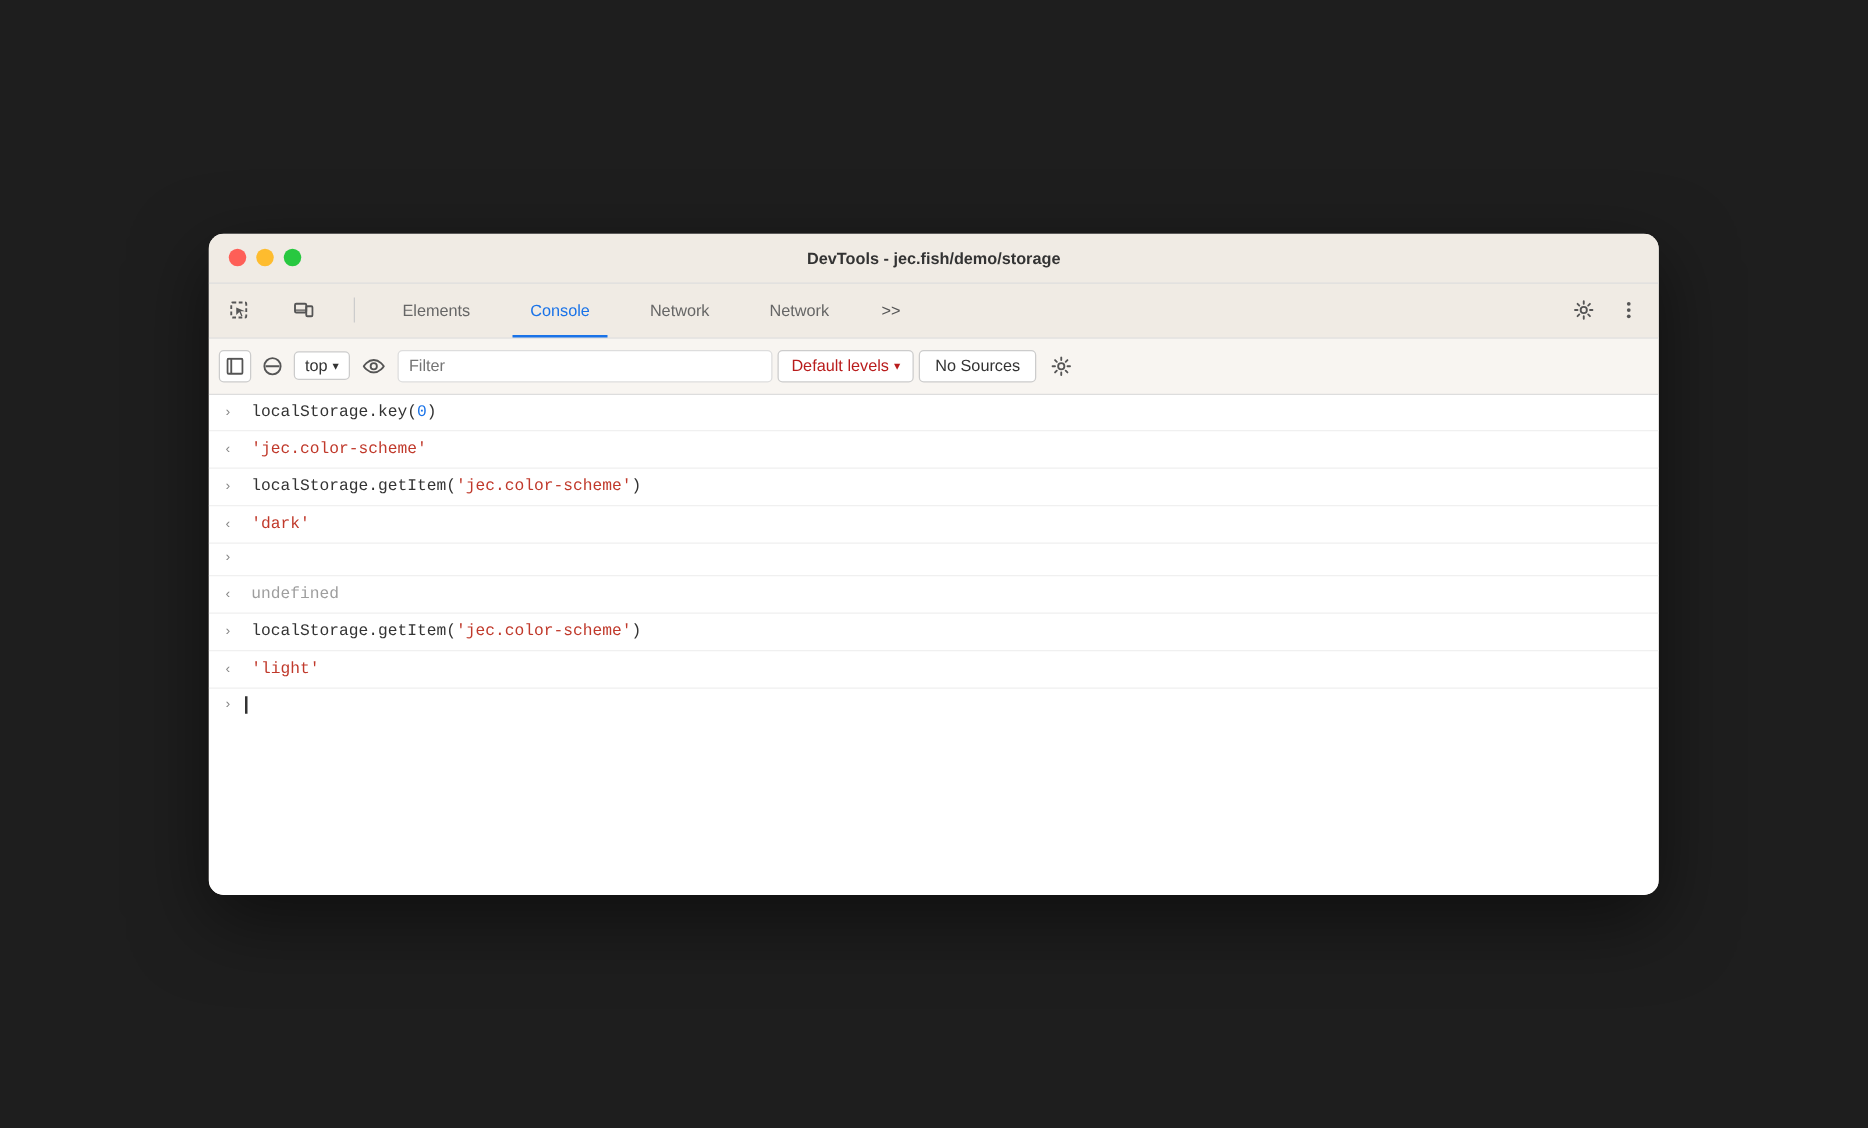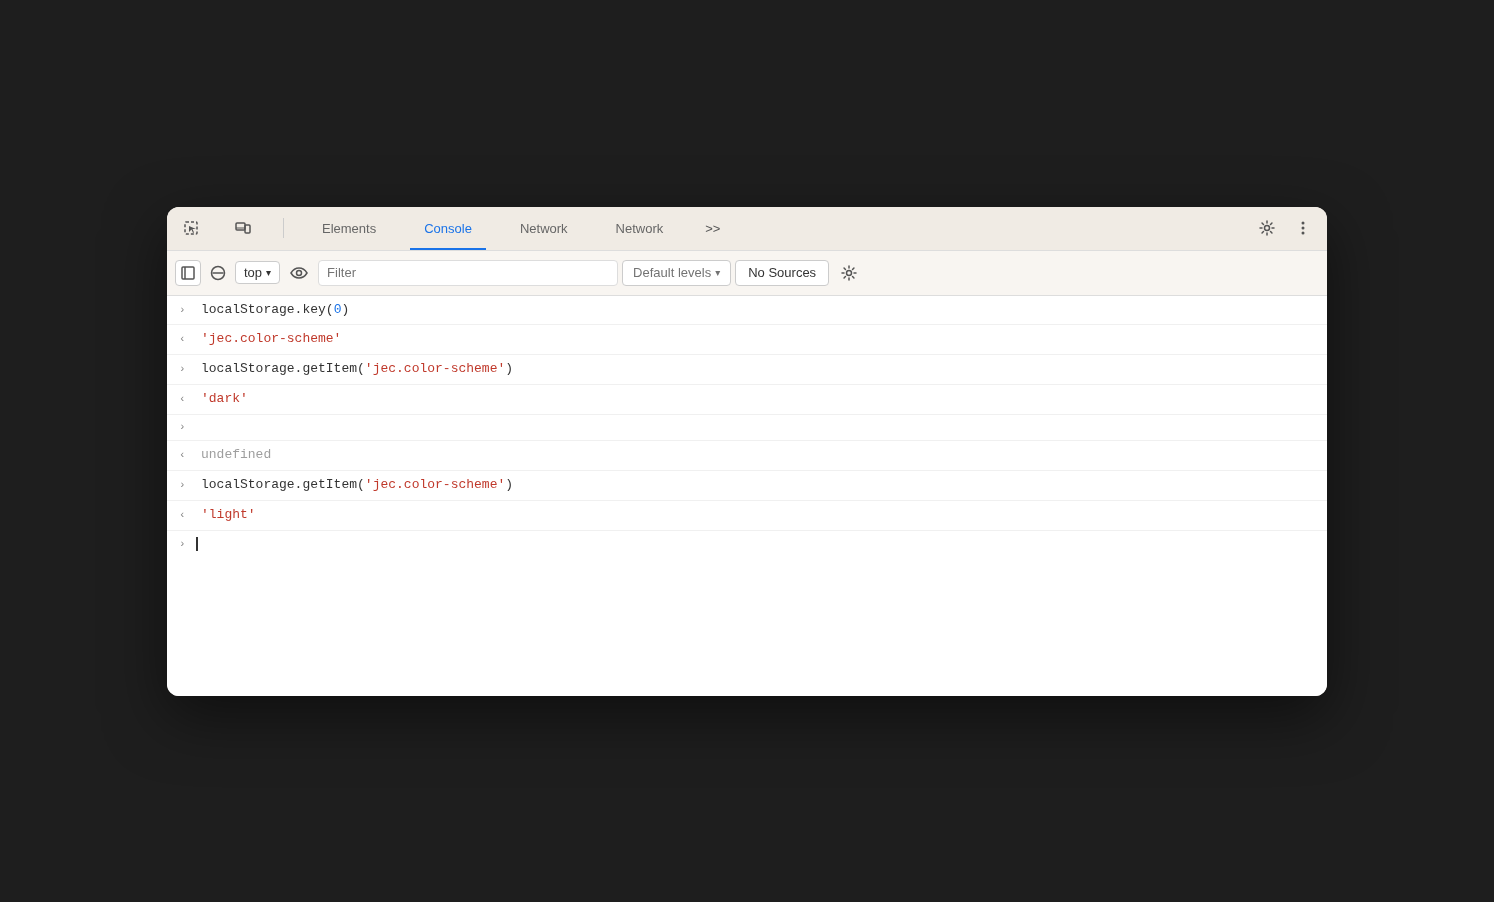--- a/index.html
+++ b/index.html
@@ -193,21 +193,21 @@
       max-width: 300px;
     }
     .levels-btn {
       height: 26px;
       border: 1px solid #ccc;
       border-radius: 4px;
       background: #fff;
       padding: 0 10px;
       font-size: 13px;
       cursor: pointer;
-      color: #737373;
+      color: #b91c1c;
       display: flex;
       align-items: center;
       gap: 4px;
     }
     .no-issues-btn {
       height: 26px;
       border: 1px solid #ccc;
       border-radius: 4px;
       background: #fff;
       padding: 0 12px;
@@ -259,20 +259,28 @@
       width: 2px;
       height: 14px;
       background: #333;
     }
   </style>
 </head>
 <body>
 
 <div class="window">
 
+  <div class="title-bar">
+    <div class="traffic-lights">
+      <div class="traffic-light close"></div>
+      <div class="traffic-light minimize"></div>
+      <div class="traffic-light maximize"></div>
+    </div>
+    <span class="title-bar-title">DevTools - jec.fish/demo/storage</span>
+  </div>
 
   <div class="toolbar">
 
     <button class="toolbar-icon-btn">
       <svg width="16" height="16" viewBox="0 0 16 16" fill="none">
         <rect x="2" y="2" width="12" height="12" rx="1" stroke="#555" stroke-width="1.5" fill="none" stroke-dasharray="3 2"></rect>
         <path d="M6 6 L6 12 L8.5 9.5 L10 13 L11 12.5 L9.5 9 L13 9 Z" fill="#555"></path>
       </svg>
     </button>
 

